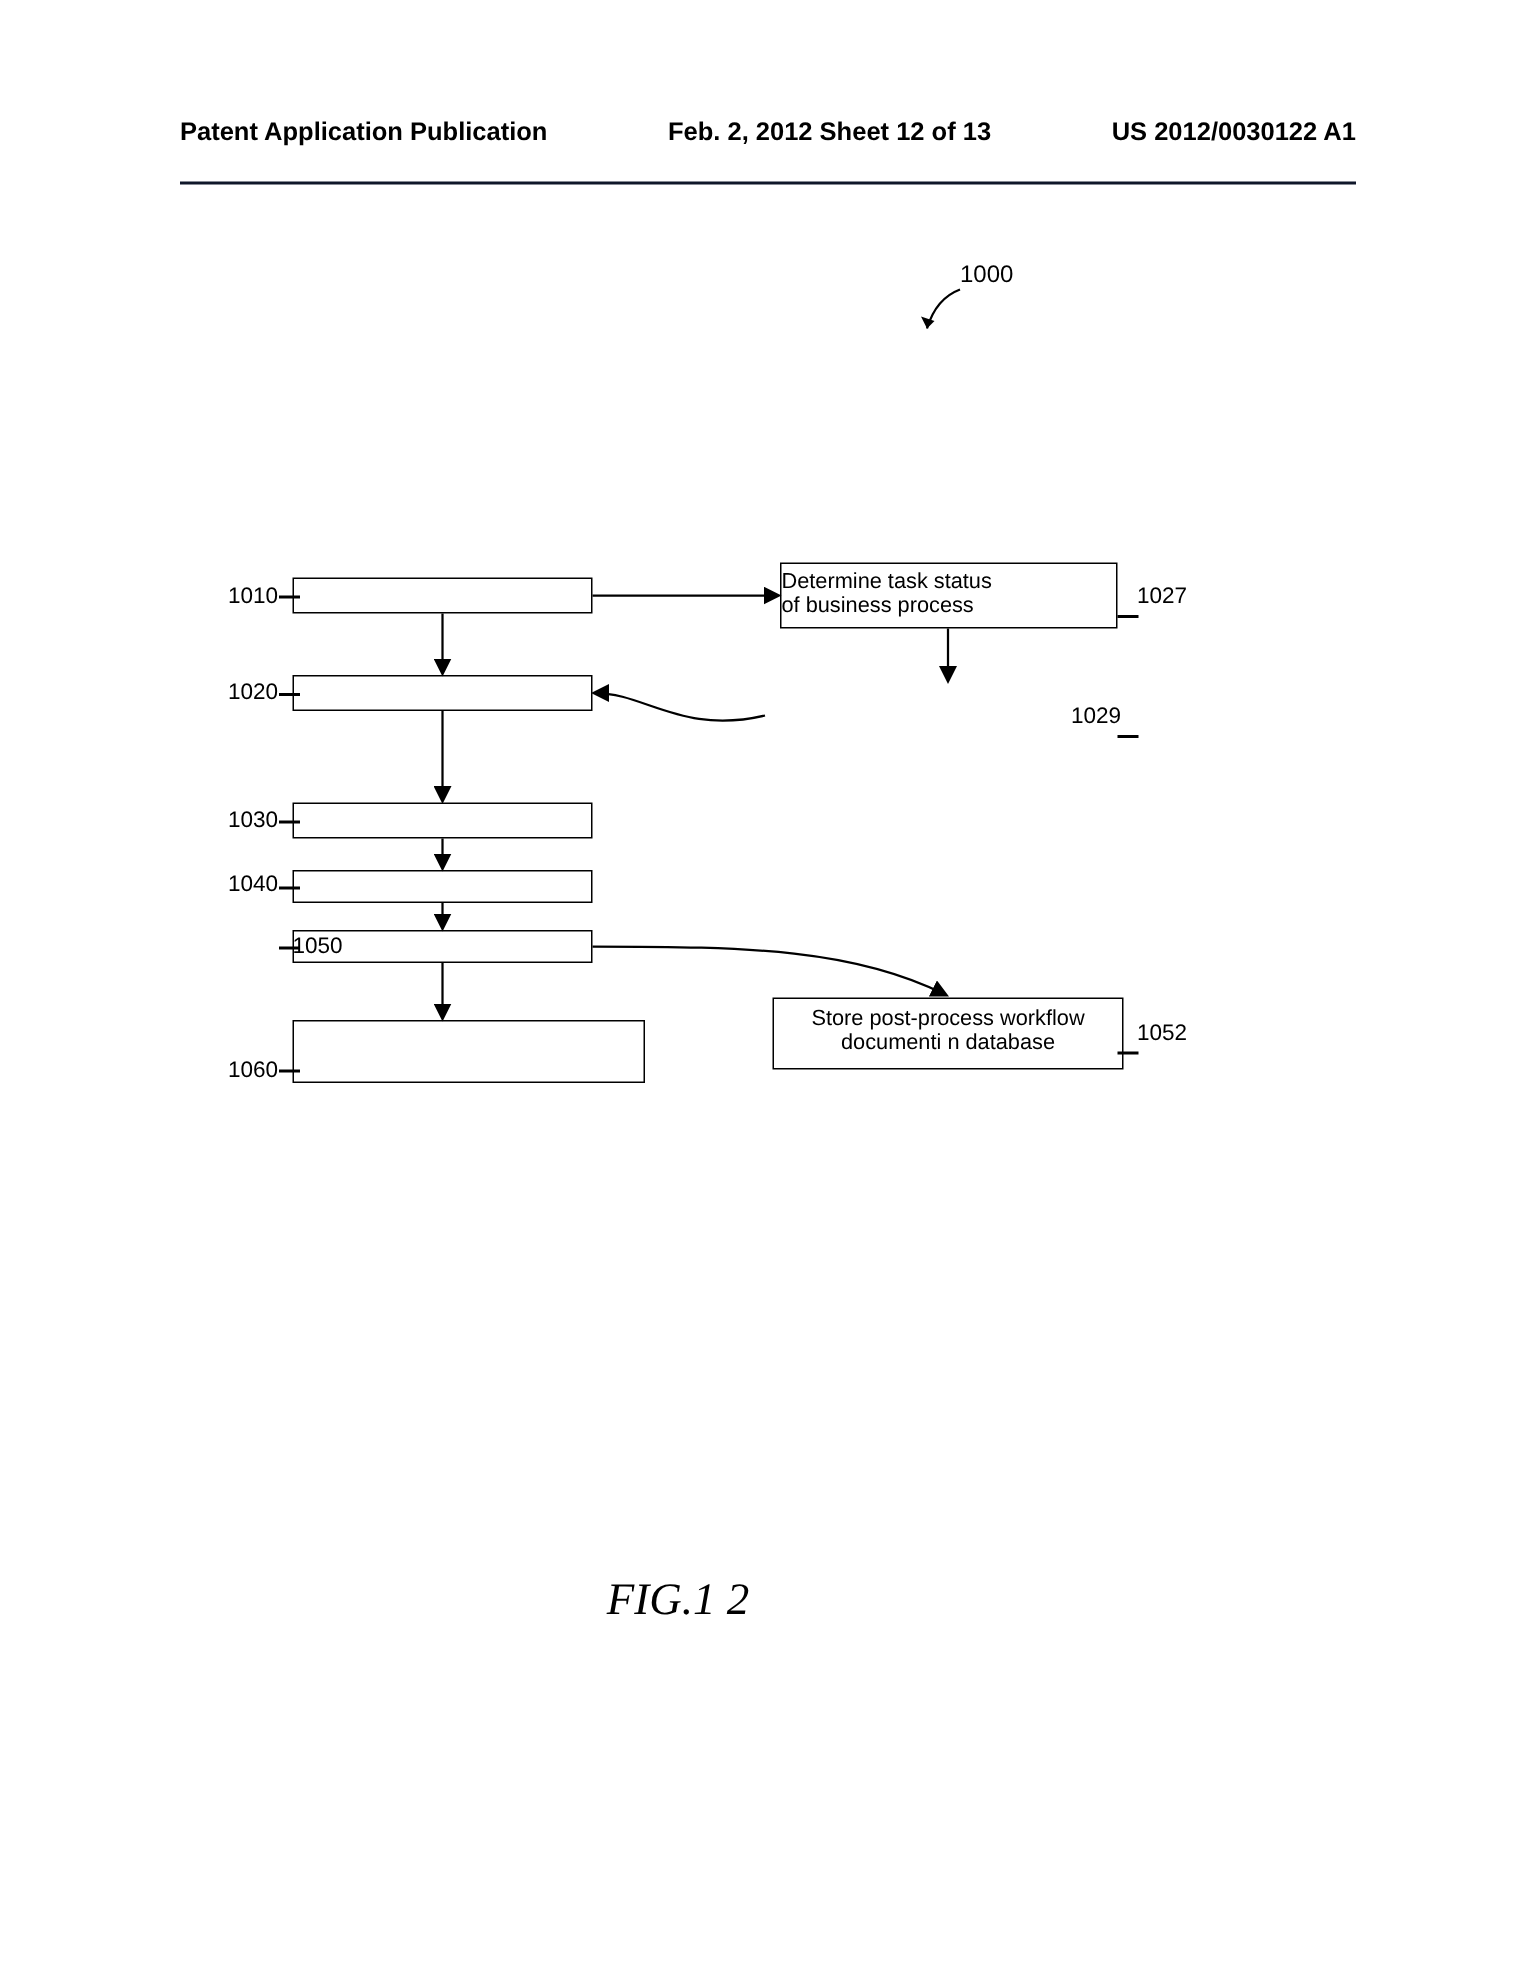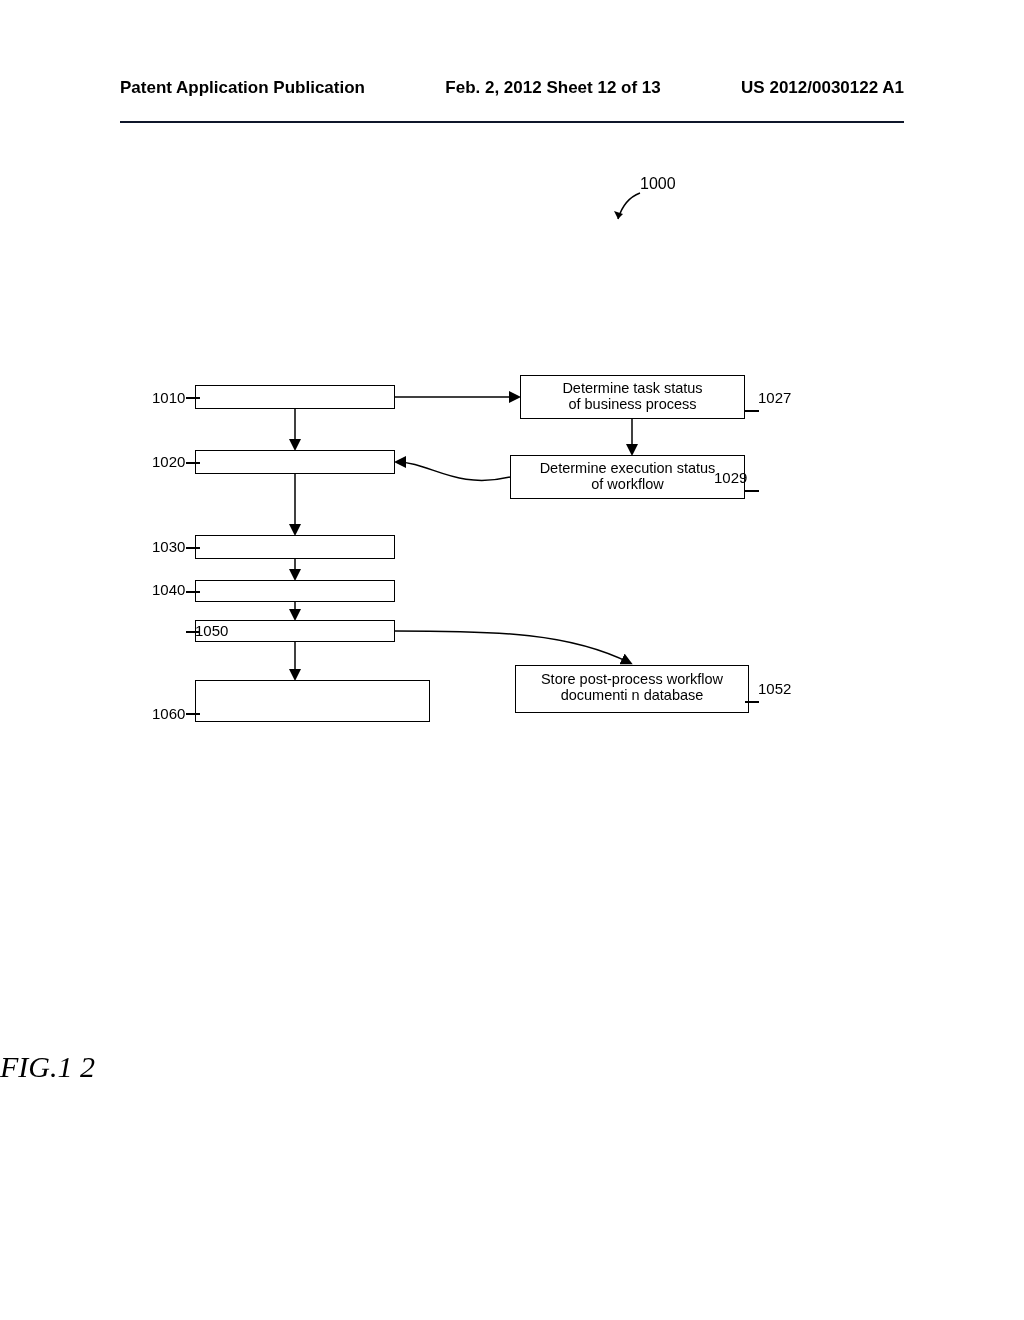--- a/index.html
+++ b/index.html
@@ -48,39 +48,39 @@
     background: #fff;
     box-sizing: border-box;
   }
   .b1010 { left: 195px; top: 210px; width: 200px; height: 24px; }
   .b1020 { left: 195px; top: 275px; width: 200px; height: 24px; }
   .b1030 { left: 195px; top: 360px; width: 200px; height: 24px; }
   .b1040 { left: 195px; top: 405px; width: 200px; height: 22px; }
   .b1050 { left: 195px; top: 445px; width: 200px; height: 22px; }
   .b1060 { left: 195px; top: 505px; width: 235px; height: 42px; }
 
-  .b1027 { left: 520px; top: 200px; width: 225px; height: 44px; text-align: center; font-size: 14.5px; padding-top: 4px; }
+  .b1027 { left: 520px; top: 200px; width: 225px; height: 44px; text-align: left; font-size: 14.5px; padding-top: 4px; }
   .b1029 { left: 510px; top: 280px; width: 235px; height: 44px; text-align: center; font-size: 14.5px; padding-top: 4px; }
   .b1052 { left: 515px; top: 490px; width: 234px; height: 48px; text-align: center; font-size: 14.5px; padding-top: 5px; }
 
   .lbl {
     position: absolute;
     font-size: 15px;
   }
   .tick {
     position: absolute;
     width: 14px;
     height: 1.5px;
     background: #000;
   }
   .figure-label {
     position: absolute;
     top: 1050px;
     width: 904px;
-    text-align: left;
+    text-align: center;
     font-family: "Times New Roman", serif;
     font-style: italic;
     font-size: 30px;
   }
   svg.flow {
     position: absolute;
     top: 0;
     left: 0;
     width: 1024px;
     height: 700px;
@@ -101,24 +101,20 @@
   <div class="fc-box b1010"></div>
   <div class="fc-box b1020"></div>
   <div class="fc-box b1030"></div>
   <div class="fc-box b1040"></div>
   <div class="fc-box b1050"></div>
   <div class="fc-box b1060"></div>
 
   <div class="fc-box b1027">
     <span>Determine task status</span><br>
     <span>of business process</span>
-  </div>
-  <div class="fc-box b1029">
-    <span>Determine execution status</span><br>
-    <span>of workflow</span>
   </div>
   <div class="fc-box b1052">
     <span>Store post-process workflow</span><br>
     <span>documenti n database</span>
   </div>
 
   <div class="ref-1000">
     <span>1000</span>
     <svg width="36" height="36">
       <path d="M28 2 Q 12 8 6 28" stroke="#000" stroke-width="1.5" fill="none"></path>

